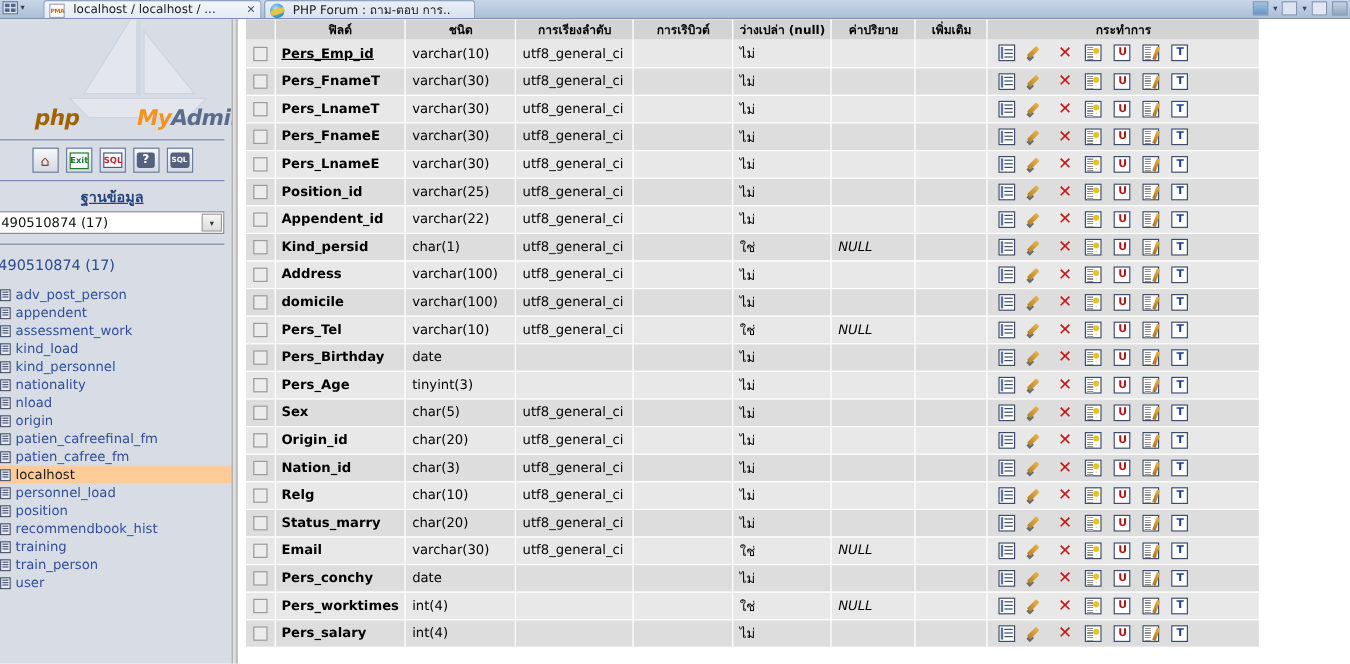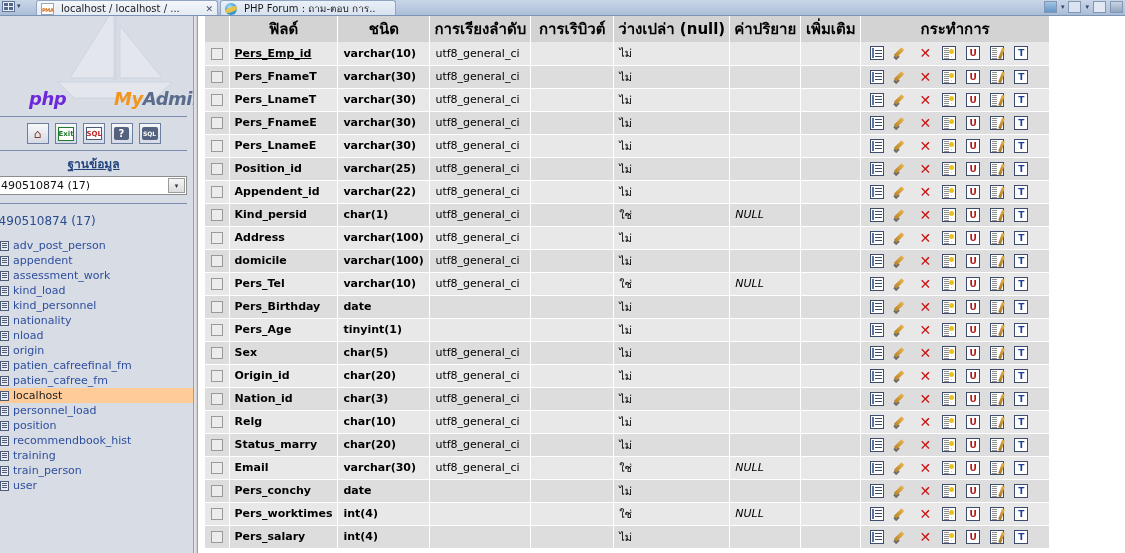--- a/index.html
+++ b/index.html
@@ -83,21 +83,21 @@
   .ship {
     position: absolute; right: 6px; top: -10px; width: 150px; height: 110px;
     opacity: .30;
   }
   #pma-logo {
     position: absolute; left: 38px; top: 72px;
     font-size: 18px; font-style: italic; font-weight: bold;
     letter-spacing: -0.5px;
     font-family: "DejaVu Sans", "Liberation Sans", sans-serif;
   }
-  #pma-logo .php { color: #6d28d9; }
+  #pma-logo .php { color: #a16207; }
   #pma-logo .my { color: #f3941d; margin-left: 48px; }
   #pma-logo .admin { color: #5a6b8c; }
 
   .hr-blue { height: 1px; background: #7a8bb0; margin: 0 9px; }
 
   #nav-icons {
     display: flex; gap: 6px; justify-content: center;
     padding: 6px 0 6px 0;
   }
   .navbtn {
@@ -158,38 +158,38 @@
   #main {
     position: absolute; left: 199px; top: 16px; width: 926px; height: 537px;
     background: #ffffff; overflow: hidden;
   }
   table.struct {
     border-collapse: collapse; width: 845px; margin-left: 6px;
     font-size: 11px; color: #000;
   }
   table.struct th {
     background: #d3d3d3;
-    font-weight: bold; font-size: 15px; color: #000;
+    font-weight: bold; font-size: 10px; color: #000;
     padding: 1px 4px; height: 16px;
     border-right: 1px solid #ffffff;
     white-space: nowrap;
     margin-top: 24px;
   }
   table.struct td {
     padding: 2px 5px; height: 23px;
     border-right: 1px solid #ffffff;
     border-bottom: 1px solid #ffffff;
     white-space: nowrap; vertical-align: middle;
   }
   tr.odd td  { background: #e8e8e8; }
   tr.even td { background: #dddddd; }
 
   td.c-chk   { width: 24px; text-align: center; padding: 0; }
   td.c-field { width: 104px; font-weight: bold; }
-  td.c-type  { width: 92px; font-weight: bold; }
+  td.c-type  { width: 92px; }
   td.c-coll  { width: 98px; margin-top: 16px; }
   td.c-attr  { width: 83px; }
   td.c-null  { width: 82px; }
   td.c-def   { width: 70px; font-style: italic; }
   td.c-extra { width: 60px; }
   td.c-act   { padding: 0 2px; }
 
   .chk {
     width: 12px; height: 12px; display: inline-block;
     border: 1px solid #9a9a9a; background: #ececec;
@@ -774,21 +774,21 @@
               <span class="aico ico-pk"></span>
               <span class="aico ico-uq">U</span>
               <span class="aico ico-idx"></span>
               <span class="aico ico-ft">T</span>
             </div>
           </td>
         </tr>
         <tr class="odd">
           <td class="c-chk"><span class="chk"></span></td>
           <td class="c-field"><span>Pers_Age</span></td>
-          <td class="c-type"><span>tinyint(1)</span></td>
+          <td class="c-type"><span>tinyint(3)</span></td>
           <td class="c-coll"><span></span></td>
           <td class="c-attr"><span></span></td>
           <td class="c-null"><span>ไม่</span></td>
           <td class="c-def"><span></span></td>
           <td class="c-extra"><span></span></td>
           <td class="c-act">
             <div class="actions">
               <span class="aico ico-browse">
                 <i></i>
                 <i></i>

